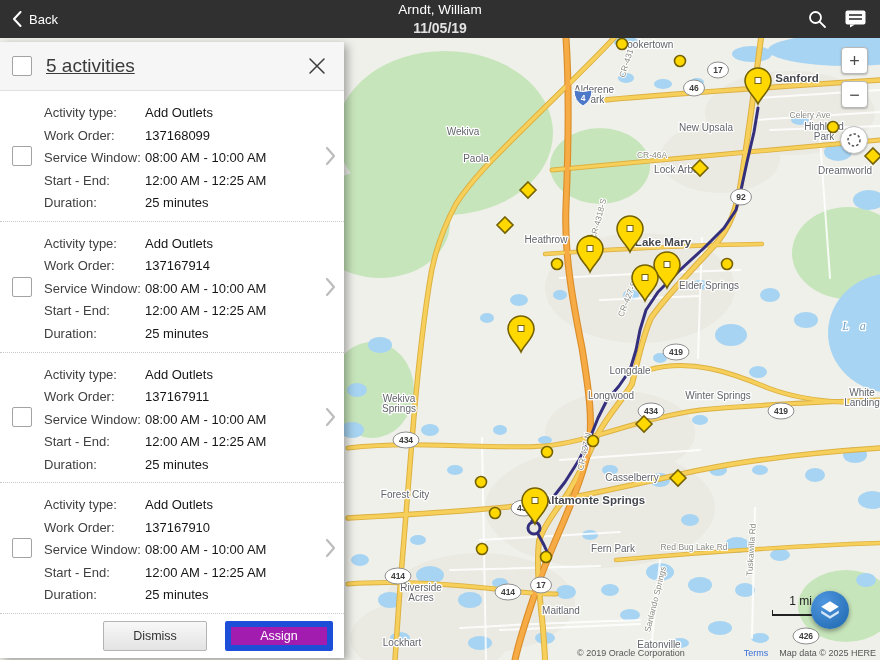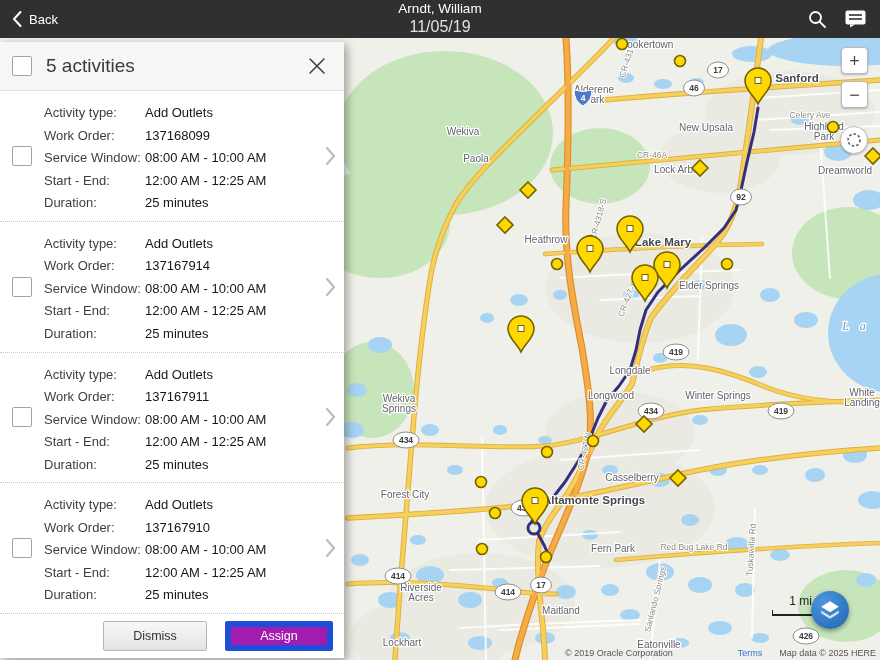--- a/index.html
+++ b/index.html
@@ -6,32 +6,32 @@
   .app{position:relative;width:880px;height:660px;overflow:hidden;
        font-family:"Liberation Sans",sans-serif;background:#eff0ea;}
 
   
   .topbar{position:absolute;top:0;left:0;right:0;height:38px;background:#303030;
           display:flex;align-items:center;color:#fff;z-index:40;}
   .back-btn{display:flex;align-items:center;gap:7px;padding:0 12px;height:100%;cursor:pointer;}
   .back-label{font-size:13px;}
   .tb-center{position:absolute;left:50%;transform:translateX(-50%);text-align:center;line-height:1.3;}
   .tb-title{font-size:13.5px;}
-  .tb-date{font-size:16px;color:#e2e2e2;}
+  .tb-date{font-size:14px;color:#e2e2e2;font-weight:bold;}
   .tb-icons{margin-left:auto;display:flex;align-items:center;gap:18px;padding-right:14px;}
   .tb-icon{cursor:pointer;display:flex;align-items:center;}
 
   
   .panel{position:absolute;left:0;top:42px;width:344px;height:616px;background:#fff;z-index:30;
          box-shadow:3px 3px 9px rgba(0,0,0,.35);display:flex;flex-direction:column;}
   .panel-header{flex:0 0 48px;display:flex;align-items:center;background:#f6f6f6;
                 border-bottom:1px solid #e0e0e0;padding:0 12px;}
   .checkbox{width:20px;height:20px;border:1px solid #a3a3a3;background:#fff;border-radius:2px;
             box-sizing:border-box;flex:0 0 auto;cursor:pointer;}
-  .panel-title{font-size:19px;color:#3b3b3b;margin-left:14px;}
+  .panel-title{font-size:19px;color:#3b3b3b;margin-left:14px;text-decoration:underline;}
   .close-btn{margin-left:auto;padding:4px 6px;cursor:pointer;display:flex;}
   .cards{flex:1;display:flex;flex-direction:column;min-height:0;}
   .card{flex:1;position:relative;border-bottom:1px dotted #c8c8c8;
         padding:11px 21px 0 44px;box-sizing:border-box;}
   .card .checkbox{position:absolute;left:12px;top:50%;margin-top:-10px;}
   .row{display:flex;font-size:13px;line-height:22.5px;}
   .row .lbl{flex:0 0 101px;color:#3f3f3f;}
   .row .val{color:#161616;white-space:nowrap;}
   .card-chevron{position:absolute;right:8px;top:50%;transform:translateY(-50%);cursor:pointer;display:flex;}
   .panel-footer{flex:0 0 44px;display:flex;align-items:center;justify-content:flex-end;
@@ -62,21 +62,21 @@
               display:flex;align-items:center;justify-content:center;cursor:pointer;z-index:10;}
   .layers-btn{position:absolute;right:31px;bottom:31px;width:38px;height:38px;border-radius:50%;
               background:radial-gradient(circle at 35% 30%,#4e97e0,#1d66ad);
               box-shadow:0 2px 5px rgba(0,0,0,.4);display:flex;align-items:center;
               justify-content:center;cursor:pointer;z-index:10;}
   .scalebar{position:absolute;right:64px;bottom:44px;z-index:5;text-align:right;}
   .scale-label{font-size:12px;color:#222;margin-bottom:2px;margin-right:4px;}
   .scale-line{width:42px;height:4px;border-left:1px solid #222;border-right:1px solid #222;
               border-bottom:2px solid #222;margin-left:auto;}
   .attrib{position:absolute;right:4px;bottom:2px;font-size:9px;color:#555;z-index:5;
-          display:flex;gap:17px;align-items:center;}
+          display:flex;gap:11px;align-items:center;}
   .attrib .terms{color:#3a6fd8;cursor:pointer;margin-left:48px;}
 </style>
 </head>
 <body>
 
 <div class="app">
 
   <div class="map">
     <svg class="map-svg" viewBox="0 0 880 622">
 

